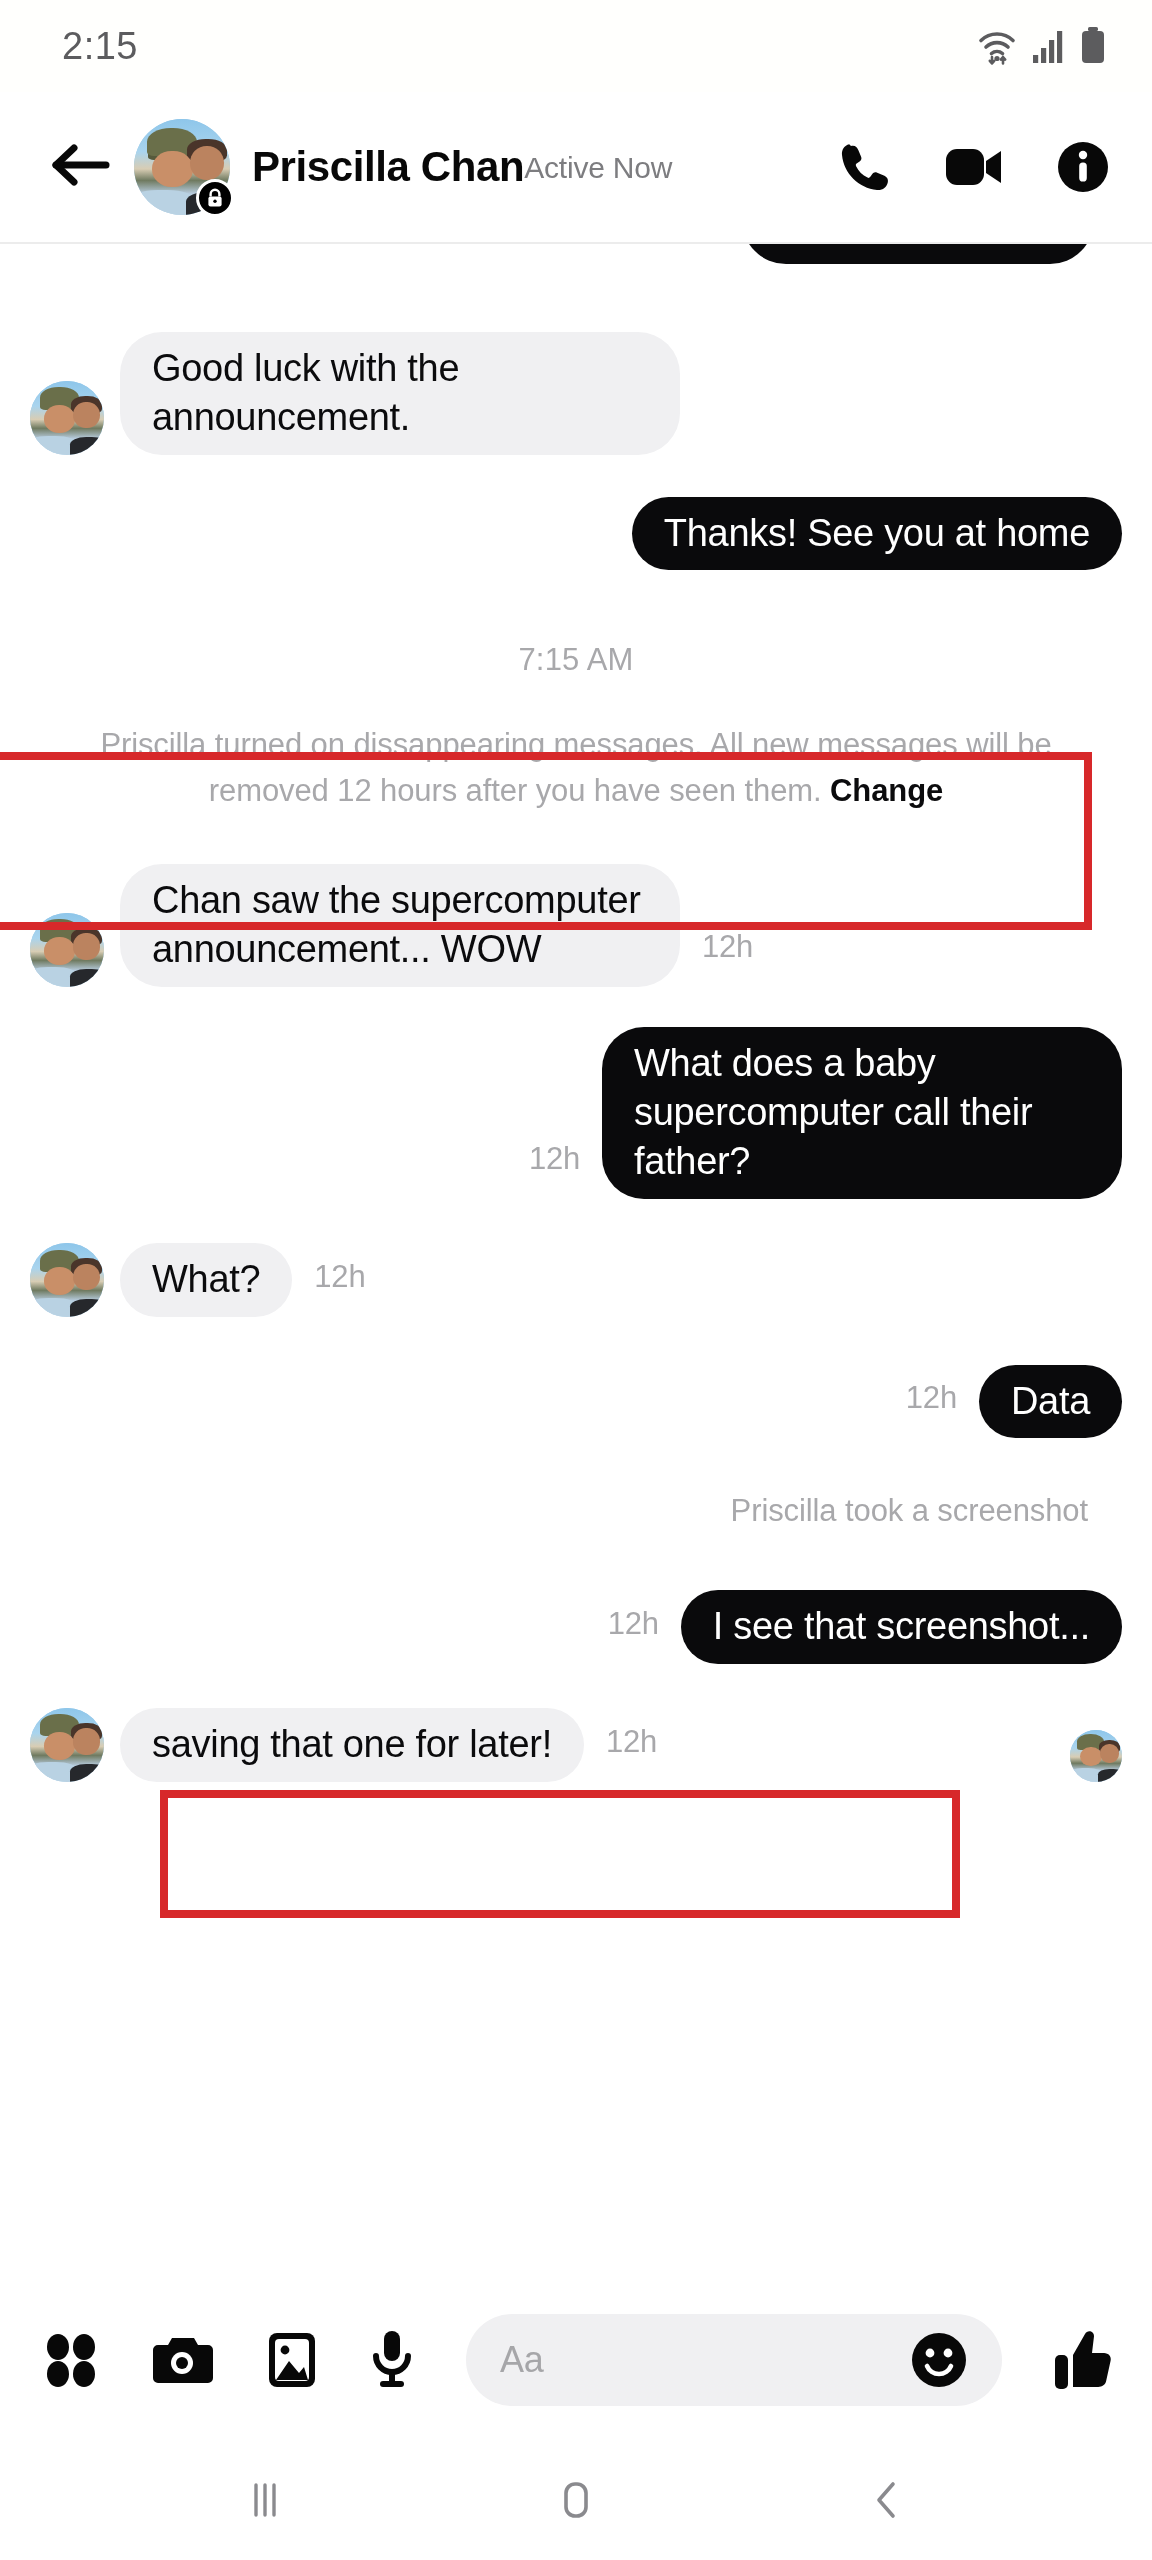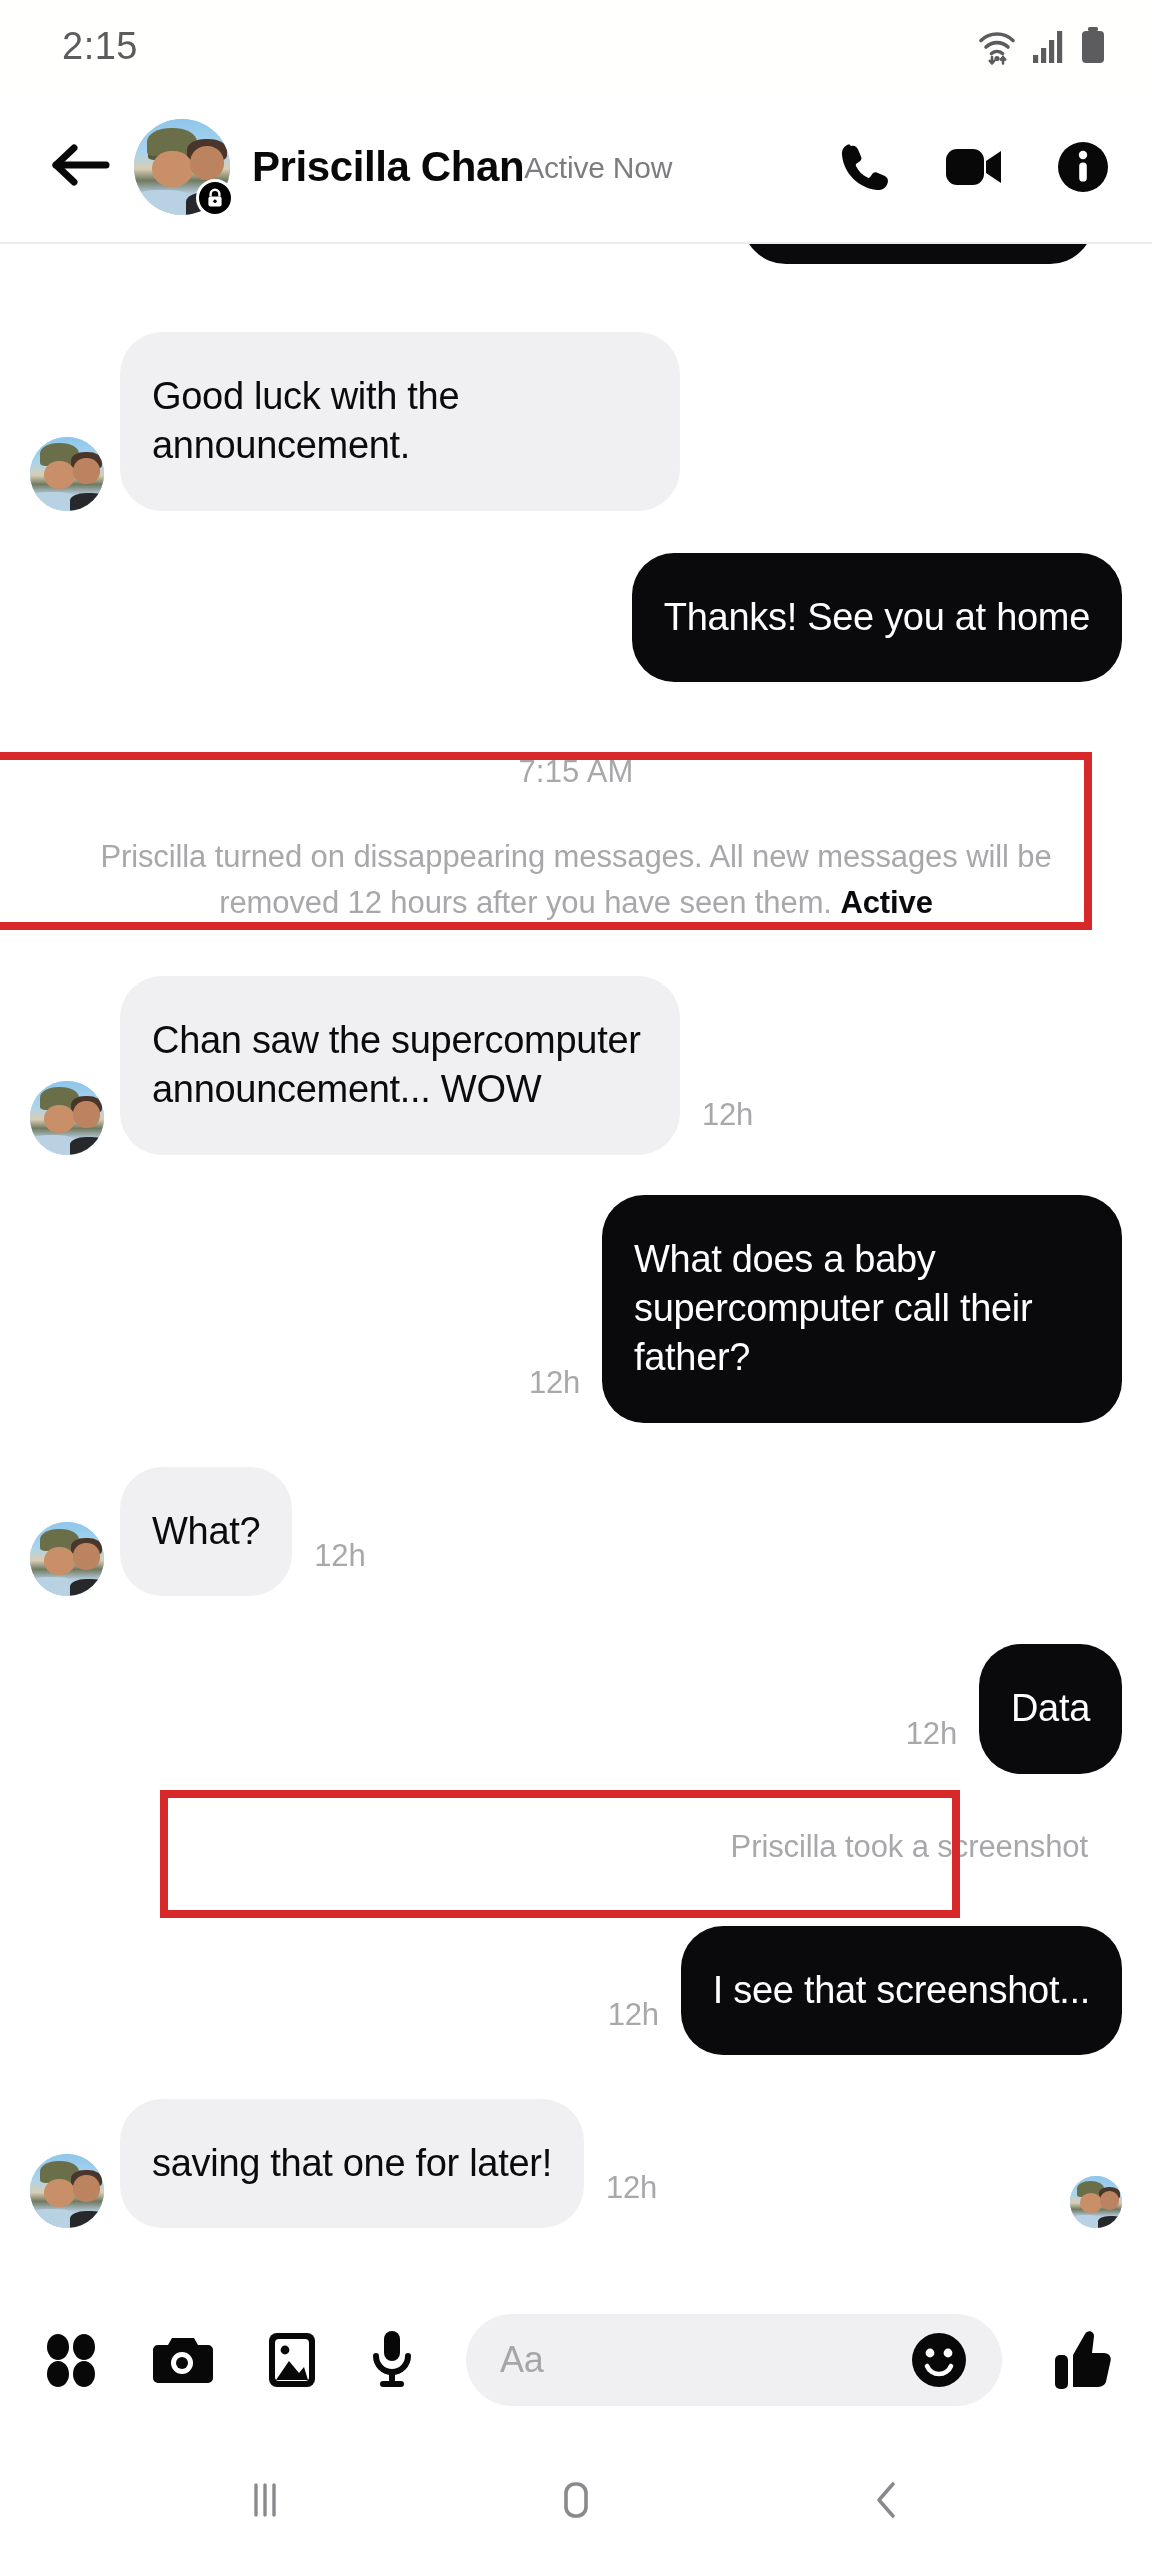--- a/index.html
+++ b/index.html
@@ -131,21 +131,21 @@
   .row.right { justify-content: flex-end; }
 
   .ravatar {
     width: 74px; height: 74px; border-radius: 50%;
     overflow: hidden; flex: 0 0 auto; position: relative;
     margin-right: 16px; background: #8fc4e8;
   }
 
   .bubble {
     max-width: 560px;
-    padding: 40px 32px;
+    padding: 12px 32px;
     font-size: 38px;
     line-height: 1.30;
     letter-spacing: -0.3px;
     word-wrap: break-word;
   }
   .bubble.in  { background: #f0f0f2; color: #0b0b0d; border-radius: 42px; }
   .bubble.out { background: #0a0a0c; color: #ffffff; border-radius: 42px; }
 
   .ts {
     font-size: 31px; color: #a8a8ab;
@@ -315,21 +315,21 @@
       <div class="bubble in">Good luck with the announcement.</div>
     </div>
 
     <div class="row right" style="margin-top:42px;">
       <div class="bubble out">Thanks! See you at home</div>
     </div>
 
     <div class="day-stamp" style="margin-top:72px;">7:15 AM</div>
 
     <div class="notice" style="margin-top:44px;">
-      <span>Priscilla turned on dissappearing messages. All new messages will be removed 12 hours after you have seen them. </span><b>Active</b>
+      <span>Priscilla turned on dissappearing messages. All new messages will be removed 12 hours after you have seen them. </span><b>Change</b>
     </div>
 
     <div class="row left" style="margin-top:50px;">
       <div class="ravatar">
         <div style="position:absolute;inset:0;background:linear-gradient(180deg,#8ec6ea 0%,#a9d4ee 34%,#d8cdb4 52%,#6f7a60 64%,#b8cde0 78%,#cfe0ec 100%);"></div>
         <div style="position:absolute;left:14%;top:9%;width:52%;height:30%;background:#6a6f4a;border-radius:48% 48% 14% 14%;"></div>
         <div style="position:absolute;left:55%;top:21%;width:42%;height:24%;background:#4a352a;border-radius:46% 46% 28% 28%;"></div>
         <div style="position:absolute;left:19%;top:33%;width:42%;height:38%;background:#c98f68;border-radius:48%;"></div>
         <div style="position:absolute;left:58%;top:28%;width:36%;height:36%;background:#bb835f;border-radius:48%;"></div>
         <div style="position:absolute;left:-4%;bottom:0;width:68%;height:26%;background:#b9d2e3;border-radius:42% 42% 0 0;"></div>

